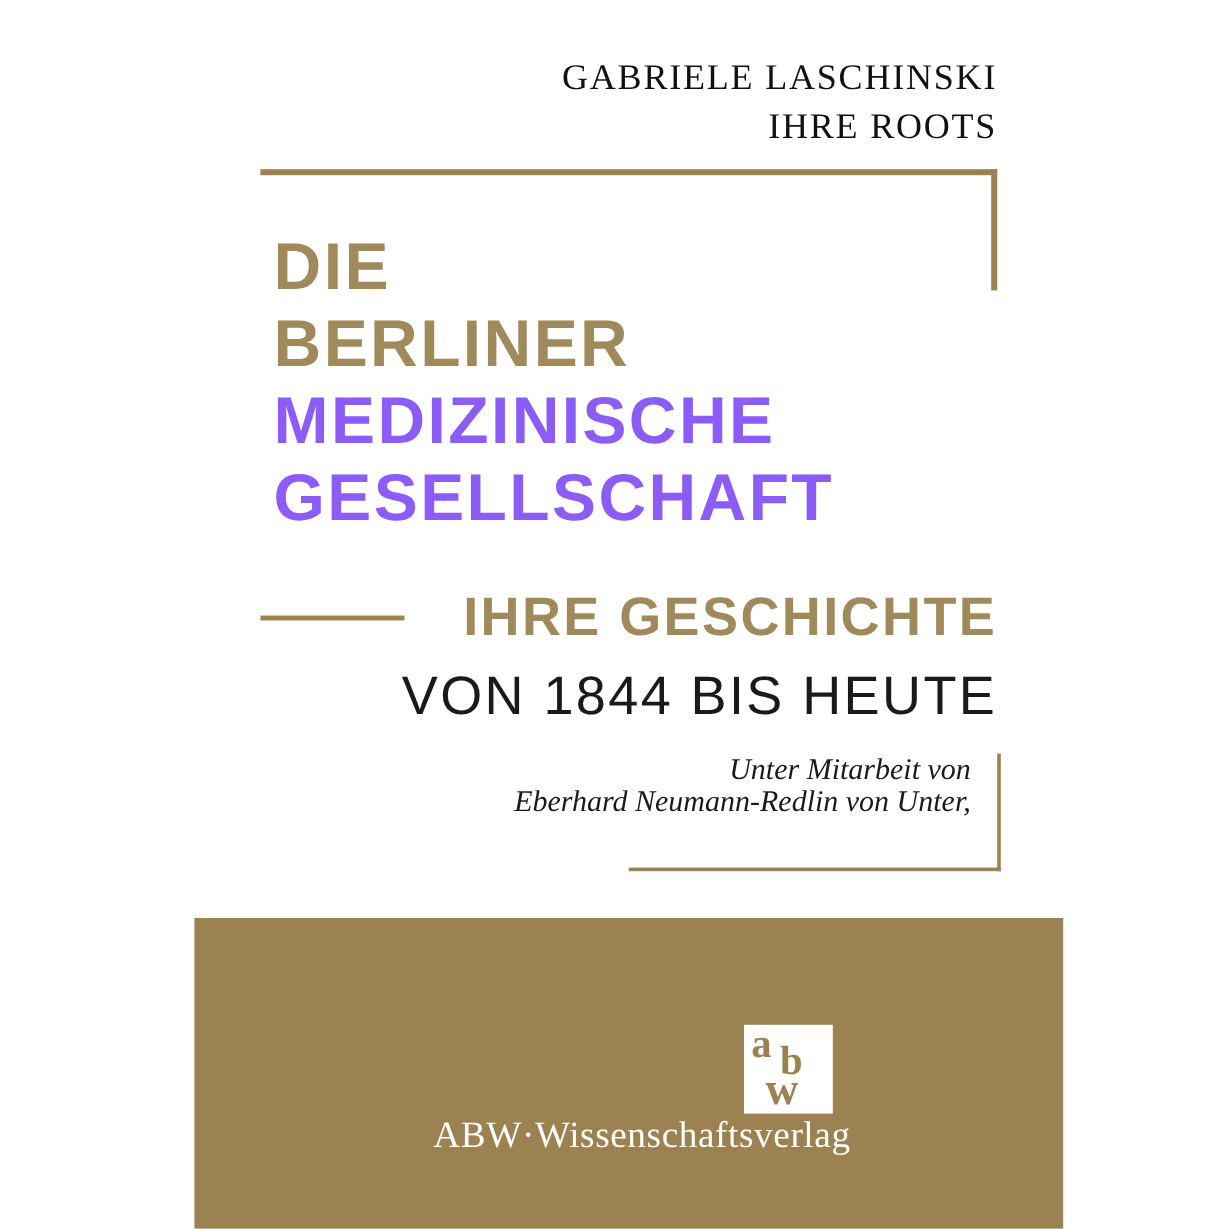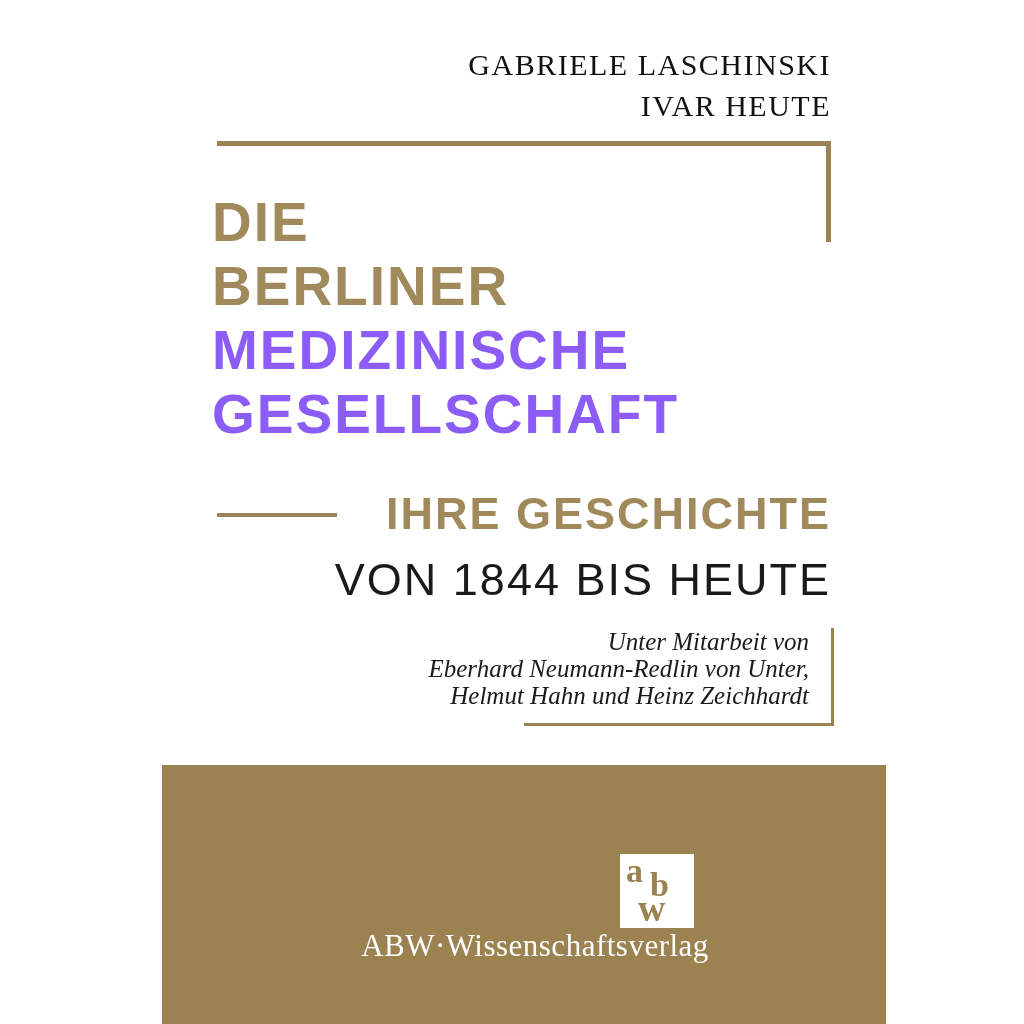--- a/index.html
+++ b/index.html
@@ -56,21 +56,21 @@
     left: 814px;
     top: 141px;
     width: 5px;
     height: 101px;
     background: #9a8253;
   }
 
   
   .title-block {
     position: absolute;
-    left: 200px;
+    left: 216px;
     top: 190px;
     width: 640px;
   }
   .title-line {
     font-family: "Liberation Sans", sans-serif;
     font-weight: 700;
     font-size: 55px;
     line-height: 64px;
     letter-spacing: 2px;
     text-transform: uppercase;
@@ -209,41 +209,40 @@
     font-size: 38px;
   }
 </style>
 </head>
 <body>
 
 <div id="cover">
 
   <div class="authors">
     <div class="author-line">GABRIELE LASCHINSKI</div>
-    <div class="author-line">IVAR HEUTE</div>
+    <div class="author-line">IHRE ROOTS</div>
   </div>
 
   <div class="bracket-top"></div>
   <div class="bracket-right"></div>
 
   <div class="title-block">
     <div class="title-line title-gold">DIE</div>
     <div class="title-line title-gold">BERLINER</div>
     <div class="title-line title-dark">MEDIZINISCHE</div>
     <div class="title-line title-dark">GESELLSCHAFT</div>
   </div>
 
   <div class="subtitle-rule"></div>
   <div class="subtitle-1">IHRE GESCHICHTE</div>
   <div class="subtitle-2">VON 1844 BIS HEUTE</div>
 
   <div class="contrib-wrap">
     <div class="contrib-text">Unter Mitarbeit von</div>
     <div class="contrib-text" style="top:27px;">Eberhard Neumann-Redlin von Unter,</div>
-    <div class="contrib-text" style="top:54px;">Helmut Hahn und Heinz Zeichhardt</div>
   </div>
   <div class="contrib-rule-bottom"></div>
   <div class="contrib-rule-right"></div>
 
   <div class="band">
     <div class="publisher-name">ABW·Wissenschaftsverlag</div>
   </div>
 
   <div class="logo">
     <div class="logo-inner">

